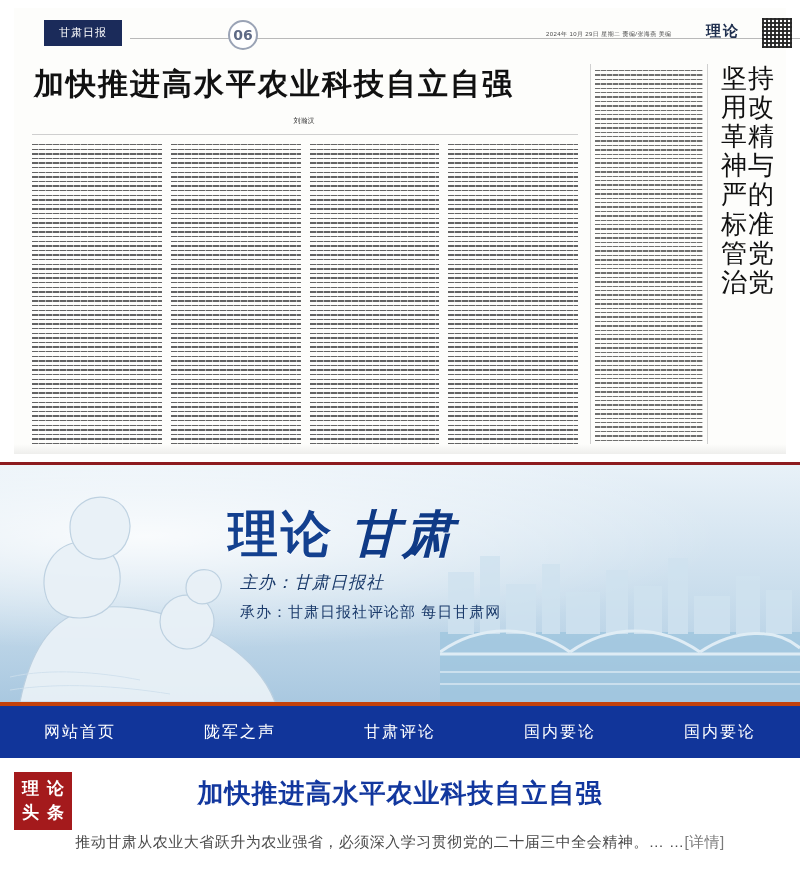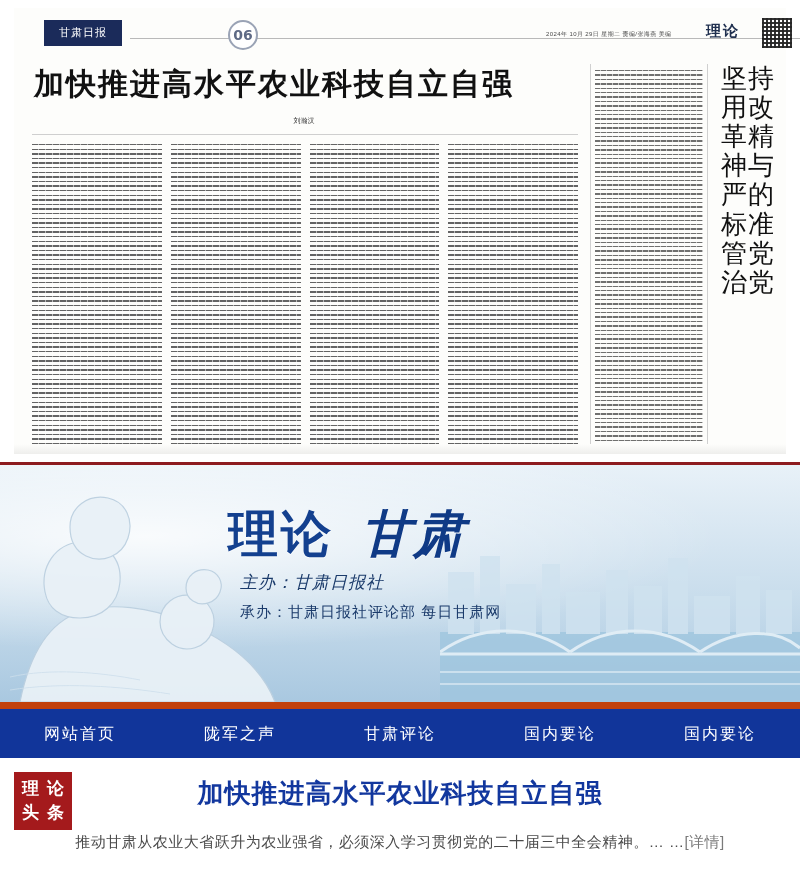--- a/index.html
+++ b/index.html
@@ -232,21 +232,21 @@
     font-weight: bold;
     color: #13408f;
     letter-spacing: 3px;
     text-shadow: 0 1px 0 rgba(255,255,255,.7);
     white-space: nowrap;
   }
   .banner-title .script {
     color: #0f3a86;
     font-family: "DejaVu Serif", serif;
     font-style: italic;
-    margin-left: 27px;
+    margin-left: 16px;
   }
   .banner-sub1 {
     position: absolute;
     left: 240px; top: 106px;
     font-size: 17px;
     color: #1b3b6b;
     letter-spacing: 1px;
     white-space: nowrap;
     font-style: italic;
   }
@@ -260,21 +260,21 @@
   }
 
   
   .nav {
     position: relative;
     width: 800px;
     height: 56px;
     background: #11359a;
     display: flex;
     align-items: center;
-    border-top: 7px solid #c2410c;
+    border-top: 4px solid #c2410c;
   }
   .nav a {
     flex: 1;
     text-align: center;
     color: #ffffff;
     font-size: 16px;
     letter-spacing: 2px;
     text-decoration: none;
     line-height: 56px;
     cursor: pointer;

